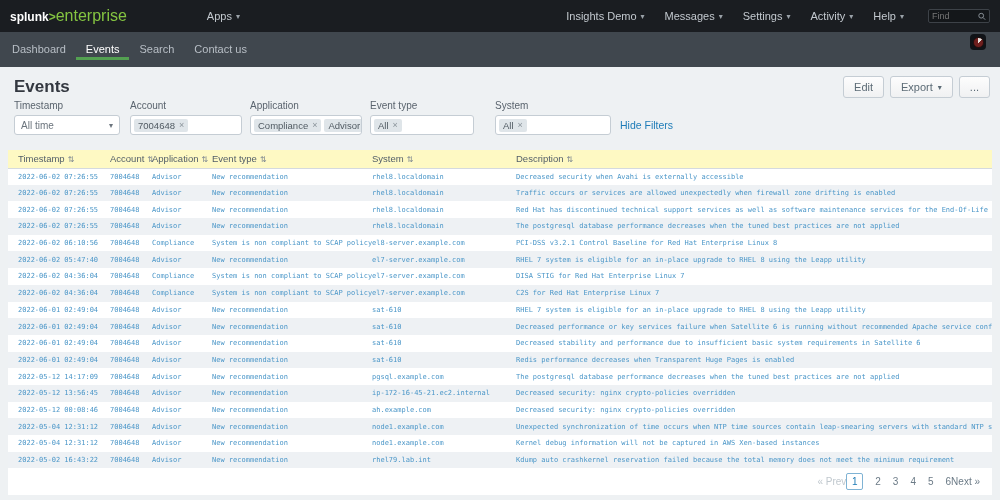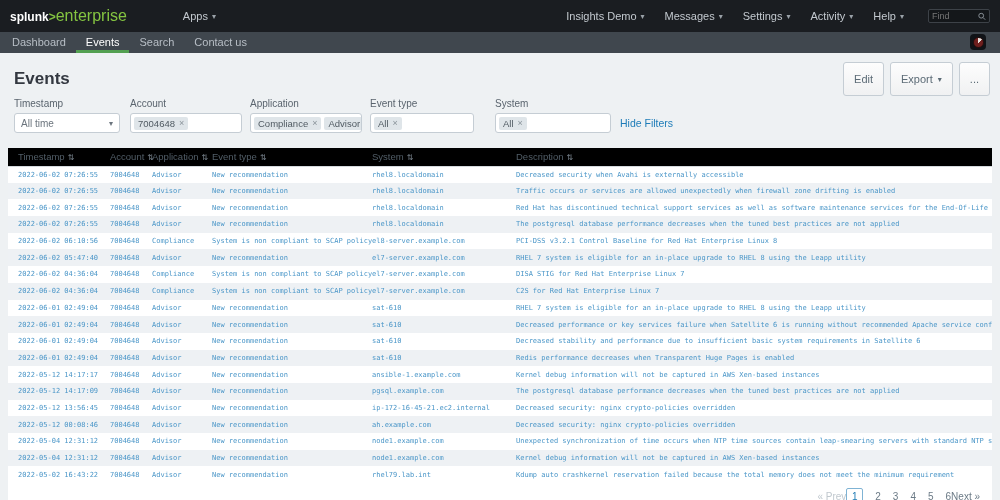--- a/index.html
+++ b/index.html
@@ -13,35 +13,35 @@
   
   .topbar {
     height: 19px; background: #1a1d21; display: flex; align-items: center;
     padding: 16px 10px; color: #c3c9cf; font-size: 11px;
   }
   .logo { display:flex; align-items:baseline; letter-spacing:0; cursor:pointer; }
   .logo-splunk { color:#fff; font-weight:bold; font-size:12px; }
   .logo-gt { color:#84c441; font-weight:bold; font-size:12px; }
   .logo-ent { color:#84c441; font-size:16px; }
   .nav-item { display:flex; align-items:center; gap:4px; cursor:pointer; color:#c3c9cf; }
-  .apps-menu { margin-left:56px; }
+  .apps-menu { margin-left:80px; }
   .topbar-right { margin-left:auto; display:flex; align-items:center; gap:20px; }
   .caret { font-size:8px; color:#9aa1a8; }
   .find-box {
     width: 62px; height: 14px; background:#14171a; border:1px solid #3d4248;
     border-radius:2px; display:flex; align-items:center; padding:0 3px; margin-left:24px;
   }
   .find-box input {
     width: 46px; background:transparent; border:none; outline:none;
     color:#aab1b8; font-size:9px; font-family:"Liberation Sans",sans-serif;
   }
   .find-box svg { display:block; }
   
   .tabbar {
-    height: 21px; background:#40474e; display:flex; align-items:center;
+    height: 35px; background:#40474e; display:flex; align-items:center;
     padding: 0 2px; position: relative;
   }
   .tab {
     color:#b8bfc6; font-size:11px; padding: 4px 10px 0; cursor:pointer;
     border-bottom: 3px solid transparent; height:21px;
   }
   .tab.active { color:#fff; border-bottom-color:#53a051; }
   .app-icon {
     position:absolute; right:14px; top:2px; width:16px; height:16px;
     border-radius:4px; background:#101317; display:flex; align-items:center; justify-content:center;
@@ -51,21 +51,21 @@
     background: conic-gradient(#e8e4df 0 55deg, #6f1f1e 55deg 360deg);
     border:1px solid #2a0f0f;
   }
   
   .page-head { display:flex; align-items:center; padding: 9px 10px 2px 14px; }
   .page-title { font-size:17px; font-weight:bold; color:#333840; }
   .head-actions { margin-left:auto; display:flex; gap:6px; }
   .btn {
     background: linear-gradient(#fdfdfd, #f0f1f2);
     border: 1px solid #c5cdd4; border-radius: 3px;
-    font-size: 11px; color: #5c6b76; padding: 10px 10px; cursor: pointer;
+    font-size: 11px; color: #5c6b76; padding: 4px 10px; cursor: pointer;
     display:flex; align-items:center; gap:5px; font-family:"Liberation Sans",sans-serif;
   }
   
   .filters { position: relative; height: 48px; }
   .filter-group { position: absolute; top: 0; }
   .filter-label { font-size:10px; color:#5a646e; display:block; margin-bottom:4px; }
   .control {
     background:#fff; border:1px solid #c5cdd4; border-radius:3px; height:20px;
     display:flex; align-items:center; padding:0 3px; gap:3px; overflow:hidden;
   }
@@ -83,21 +83,21 @@
   .g-system    { left:495px; } .g-system .control { width:116px; }
   .hide-filters {
     position:absolute; left:620px; top:19px; font-size:10.5px; color:#1e7cb8; cursor:pointer;
   }
   
   .table-panel { margin: 2px 8px 0; background:#fff; }
   table { width:100%; border-collapse:collapse; table-layout:fixed; }
   col.c-ts{width:102px;} col.c-acct{width:42px;} col.c-app{width:60px;}
   col.c-et{width:160px;} col.c-sys{width:144px;}
   th {
-    background:#000000; font-size:9.5px; color:#525e68; font-weight:normal;
+    background:#fef9c3; font-size:9.5px; color:#525e68; font-weight:normal;
     text-align:left; height:18px; padding:0; border-bottom:1px solid #d5dade;
     white-space:nowrap; cursor:pointer;margin-top:25px;
   }
   th:first-child, td:first-child { padding-left:10px; }
   .sort-icon { font-size:8px; color:#7a858f; margin-left:3px; }
   td {
     font-family:"DejaVu Sans Mono", monospace; font-size:7px; color:#4a96c8;
     height:16.7px; padding:0; white-space:nowrap; overflow:hidden; cursor:pointer;
   }
   tbody tr:nth-child(even) td { background:#eef1f4; }
@@ -347,28 +347,20 @@
         </tr>
         <tr>
           <td>2022-06-01 02:49:04</td>
           <td>7004648</td>
           <td>Advisor</td>
           <td>New recommendation</td>
           <td>sat-610</td>
           <td>Redis performance decreases when Transparent Huge Pages is enabled</td>
         </tr>
         <tr>
-          <td>2022-05-12 14:17:17</td>
-          <td>7004648</td>
-          <td>Advisor</td>
-          <td>New recommendation</td>
-          <td>ansible-1.example.com</td>
-          <td>Kernel debug information will not be captured in AWS Xen-based instances</td>
-        </tr>
-        <tr>
           <td>2022-05-12 14:17:09</td>
           <td>7004648</td>
           <td>Advisor</td>
           <td>New recommendation</td>
           <td>pgsql.example.com</td>
           <td>The postgresql database performance decreases when the tuned best practices are not applied</td>
         </tr>
         <tr>
           <td>2022-05-12 13:56:45</td>
           <td>7004648</td>

